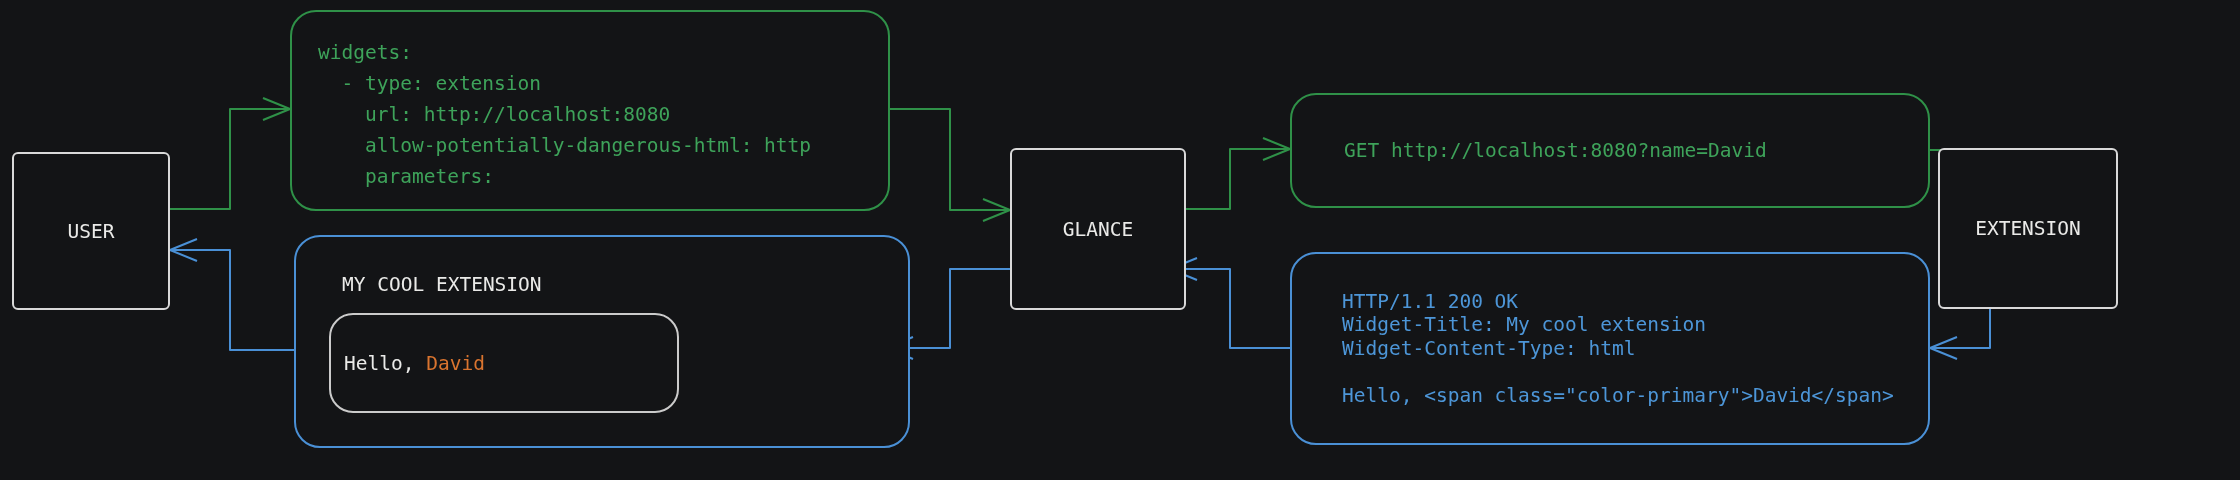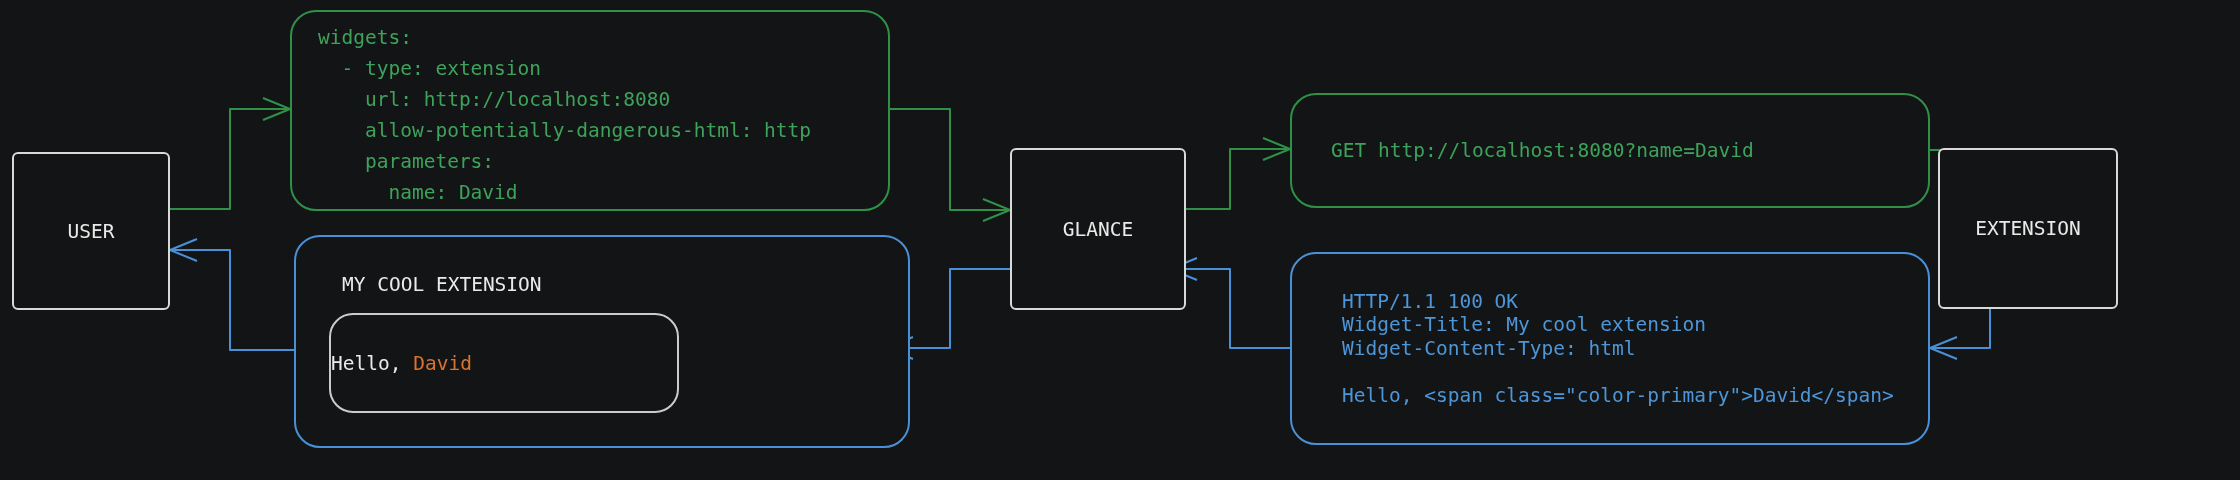--- a/index.html
+++ b/index.html
@@ -47,36 +47,37 @@
     background:var(--background);
     display:flex;flex-direction:column;justify-content:center;
     font-size:19.5px;
   }
   .msg.green-box{border:2px solid var(--green);color:var(--green_text);}
   .msg.blue-box{border:2px solid var(--blue);color:var(--blue_text);}
 
   .msg-config{left:290px;top:10px;width:600px;height:201px;padding-left:26px;}
   .msg-config .code-line{height:23px;line-height:23px;white-space:pre;margin-top:8px;}
 
-  .msg-request{left:1290px;top:93px;width:640px;height:115px;padding-left:39px;justify-content:center;}
+  .msg-request{left:1290px;top:93px;width:640px;height:115px;padding-left:52px;justify-content:center;}
   .msg-request .code-line{height:23px;line-height:23px;white-space:pre;}
 
   .msg-response{left:1290px;top:252px;width:640px;height:193px;padding-left:50px;}
   .msg-response .code-line{height:23.5px;line-height:23.5px;white-space:pre;}
 
   .msg-widget{left:294px;top:235px;width:616px;height:213px;display:block;}
   .widget-title{
     position:absolute;left:46px;top:36px;
     color:var(--white_text);line-height:23.5px;white-space:pre;
   }
   .widget-inner{
     position:absolute;left:33px;top:76px;width:350px;height:100px;
     border:2px solid var(--inner_border);border-radius:24px;
     box-sizing:border-box;
     display:flex;align-items:center;
+    padding-left:13px;
   }
   .widget-inner .greeting{white-space:pre;color:var(--white_text);}
   .widget-inner .greeting .name{color:var(--orange);}
 </style>
 </head>
 <body>
 
 <div class="canvas">
 
   <svg class="edges" viewBox="0 0 2240 480" xmlns="http://www.w3.org/2000/svg">
@@ -109,29 +110,28 @@
   <div class="node node-extension">
     <span>EXTENSION</span>
   </div>
 
   <div class="msg green-box msg-config">
     <div class="code-line">widgets:</div>
     <div class="code-line">  - type: extension</div>
     <div class="code-line">    url: http://localhost:8080</div>
     <div class="code-line">    allow-potentially-dangerous-html: http</div>
     <div class="code-line">    parameters:</div>
-    <div class="code-line">      name: David</div>
   </div>
 
   <div class="msg green-box msg-request">
     <div class="code-line">GET http://localhost:8080?name=David</div>
   </div>
 
   <div class="msg blue-box msg-response">
-    <div class="code-line">HTTP/1.1 100 OK</div>
+    <div class="code-line">HTTP/1.1 200 OK</div>
     <div class="code-line">Widget-Title: My cool extension</div>
     <div class="code-line">Widget-Content-Type: html</div>
     <div class="code-line"></div>
     <div class="code-line">Hello, &lt;span class="color-primary"&gt;David&lt;/span&gt;</div>
   </div>
 
   <div class="msg blue-box msg-widget">
     <div class="widget-title">MY COOL EXTENSION</div>
     <div class="widget-inner">
       <span class="greeting"><span>Hello, </span><span class="name">David</span></span>

